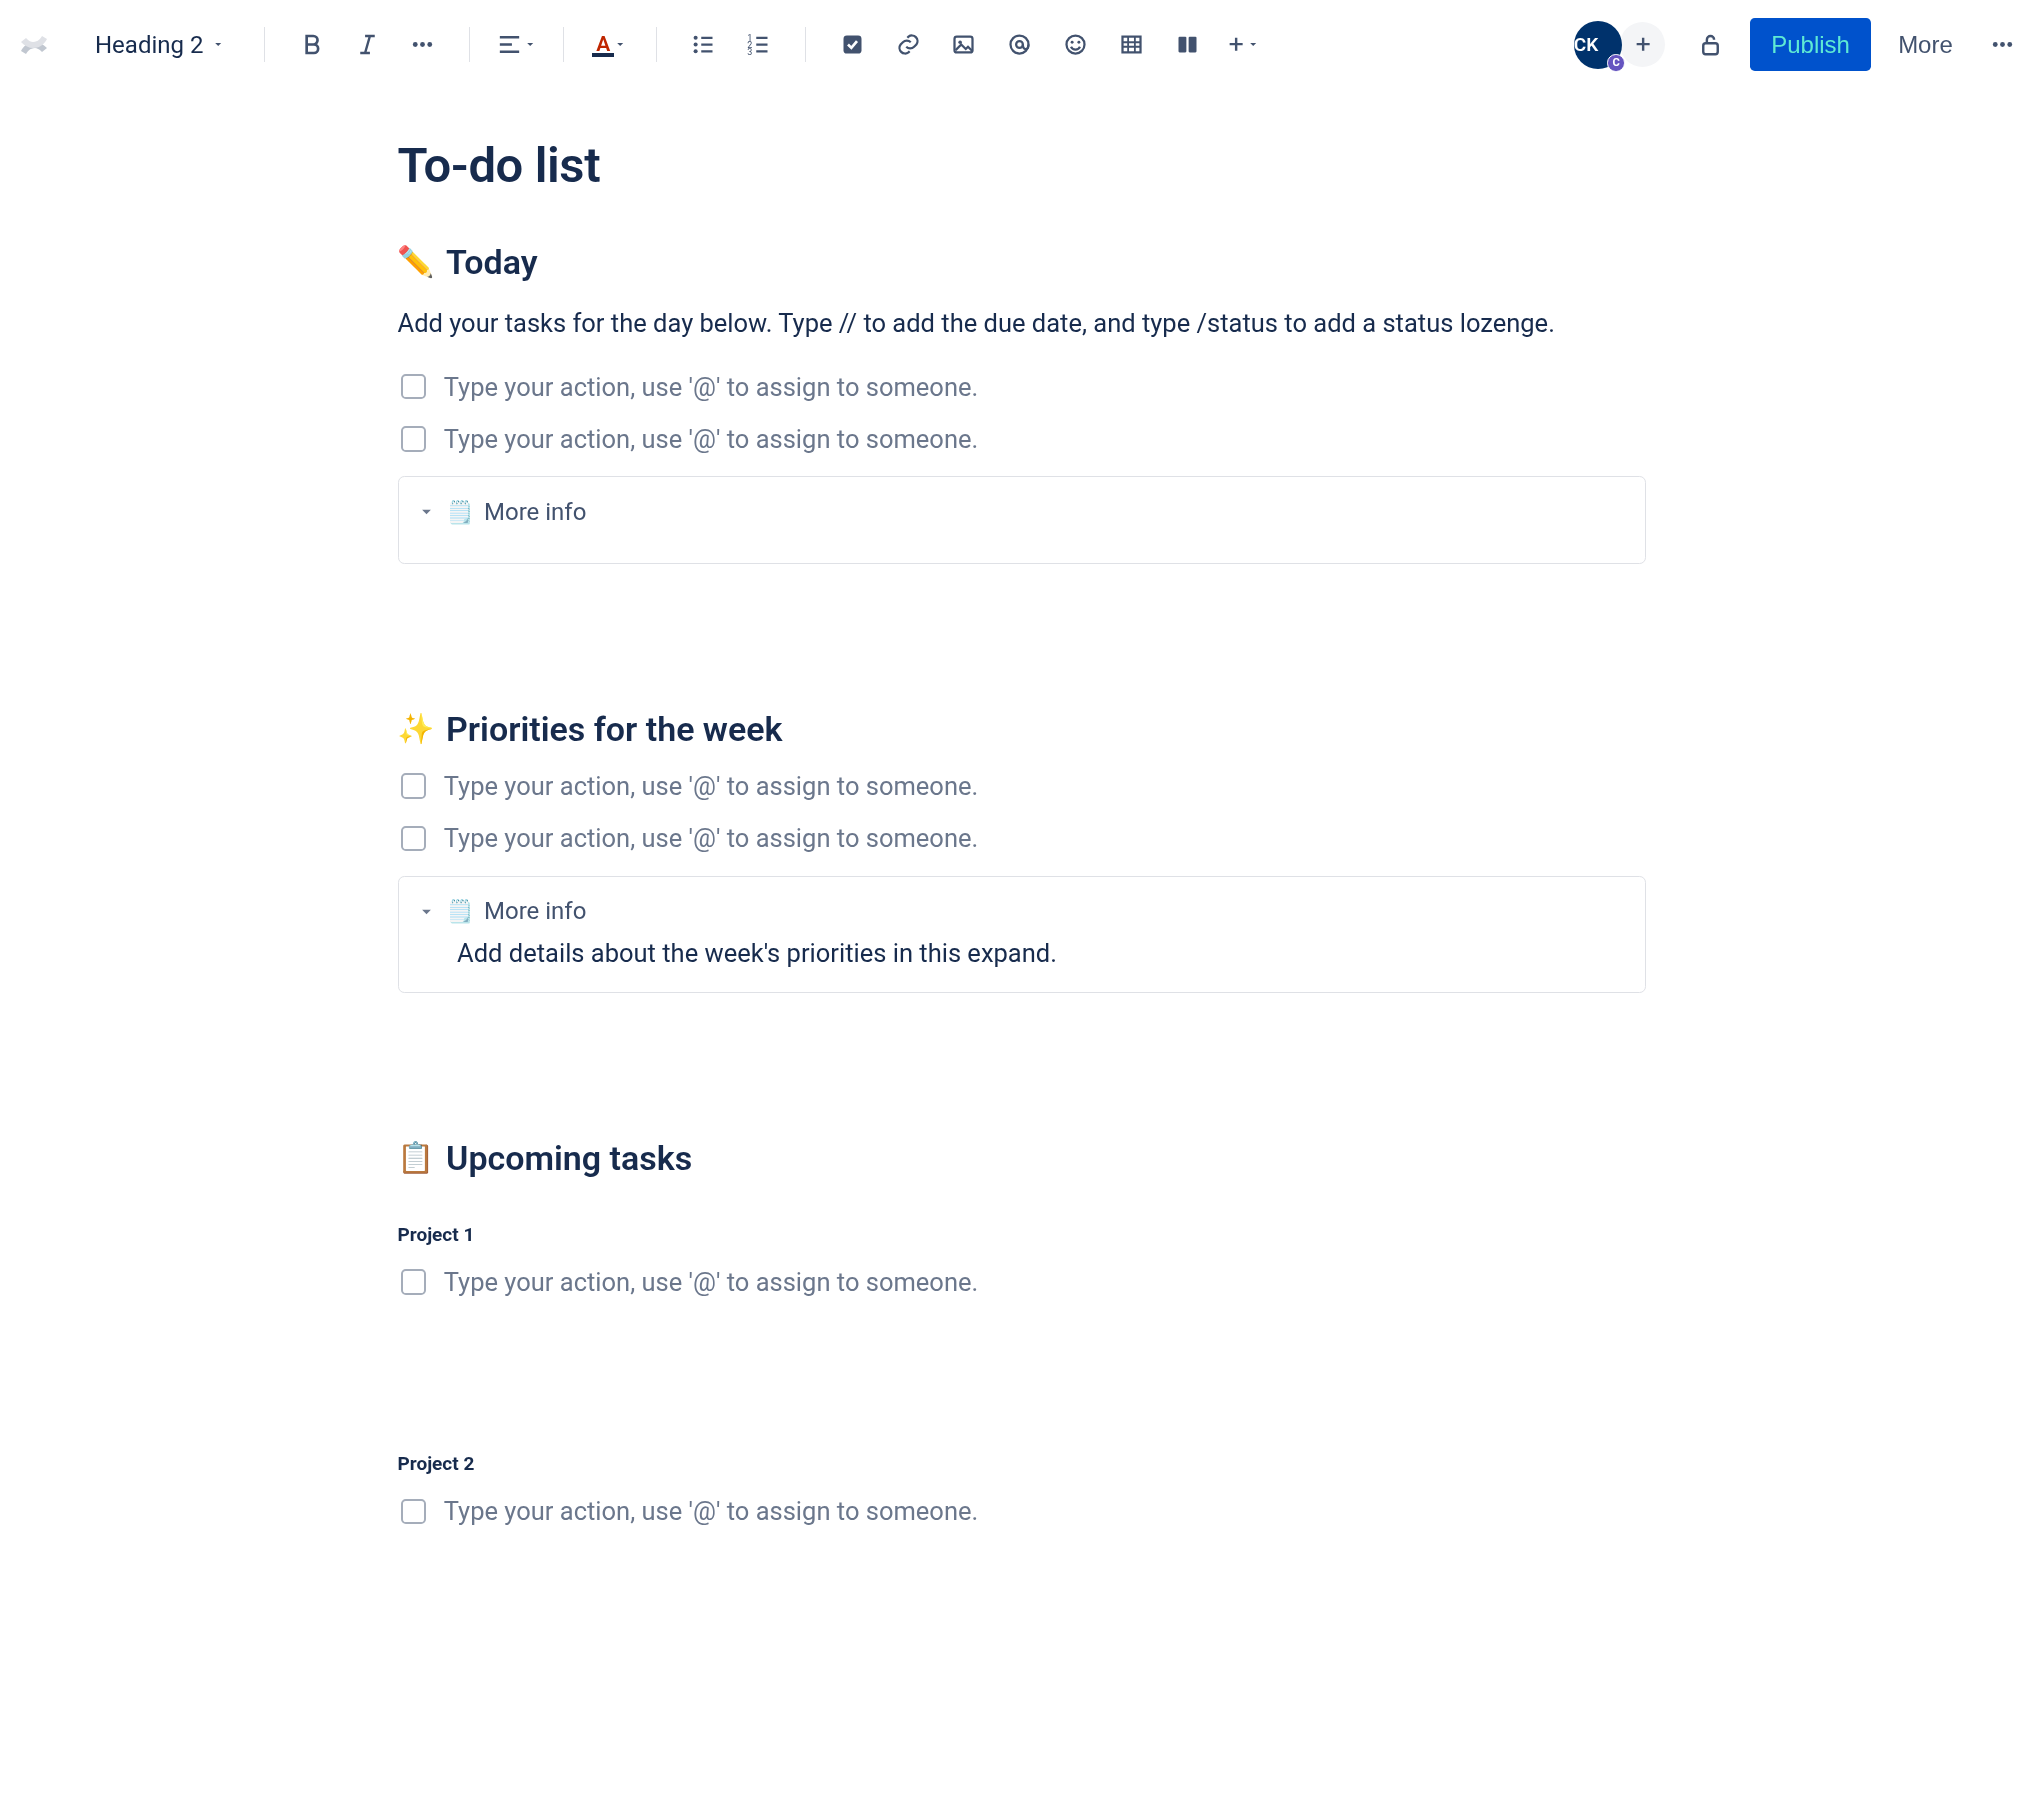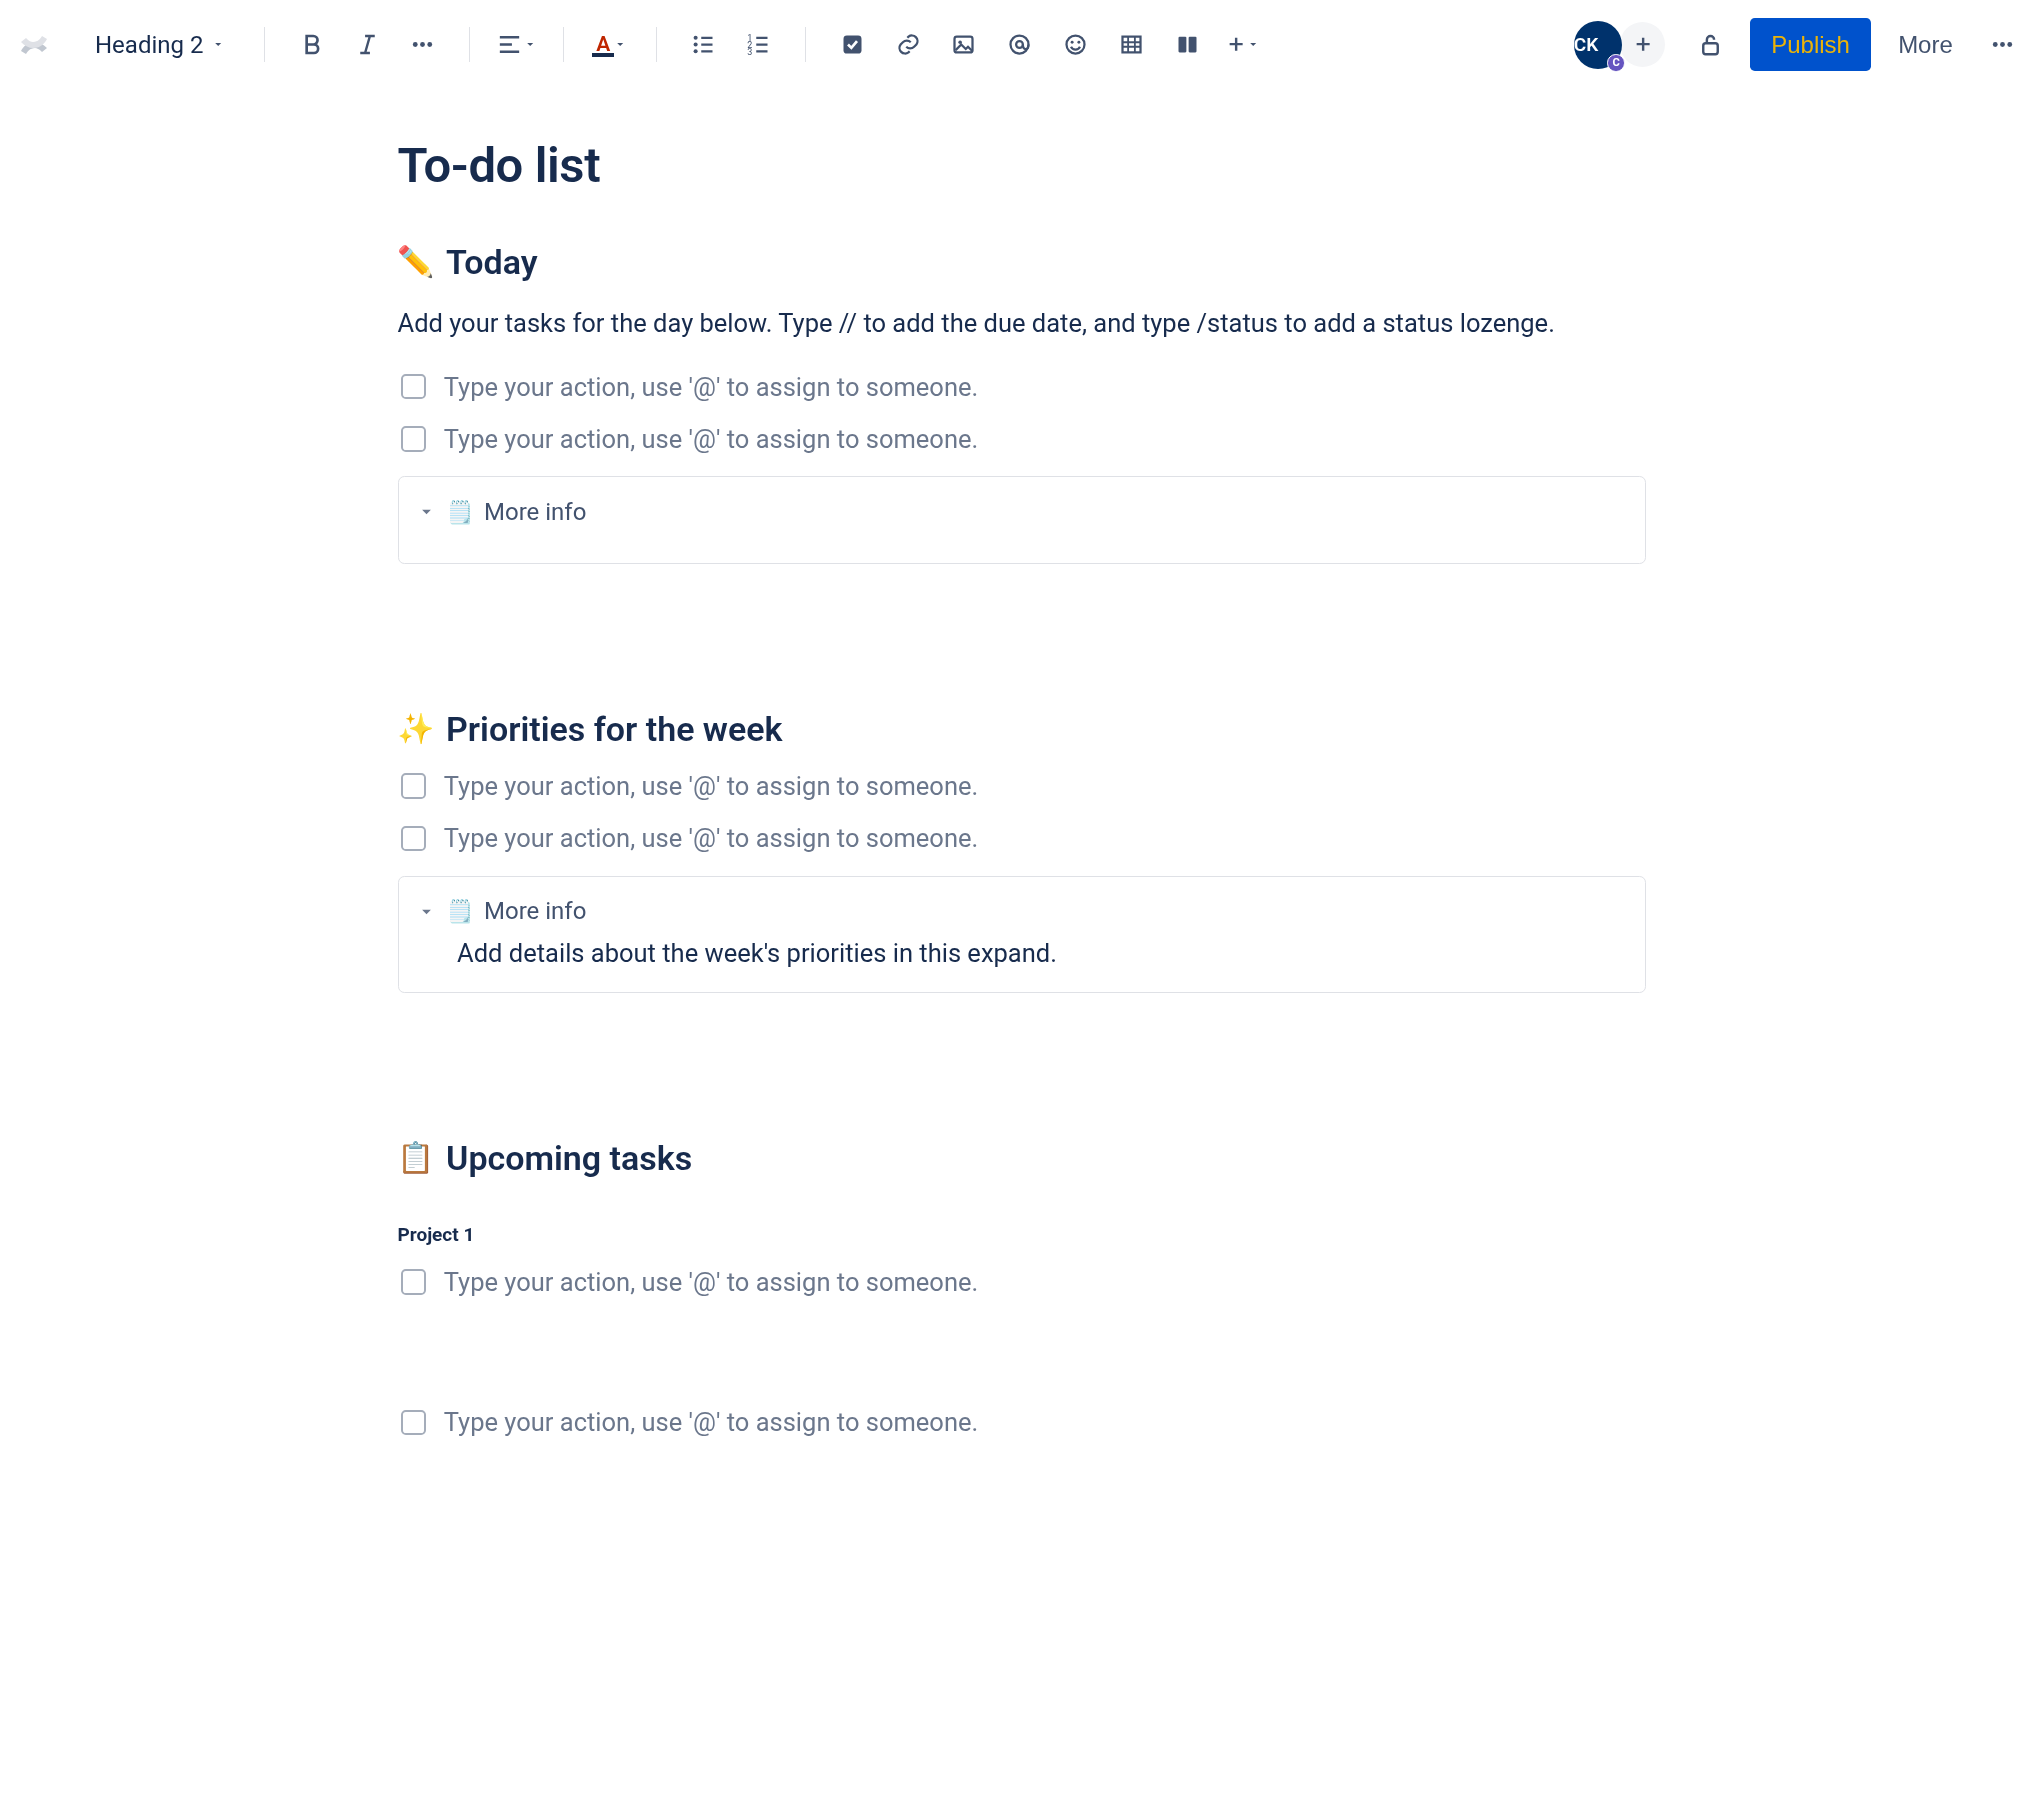--- a/index.html
+++ b/index.html
@@ -16,21 +16,21 @@
 .tbtn svg { width:29px; height:29px; fill:currentColor; }
 .tbtn.small svg { width:27px; height:27px; }
 .tbtn .chev-sm { width:14.4px; height:14.4px; fill:#42526e; margin-left:-1.6px; }
 .avatar-wrap { position:relative; width:48px; height:48px; margin-right:-11.2px; }
 .avatar { width:48px; height:48px; border-radius:50%; background:#00326c; color:#fff; display:flex; align-items:center; justify-content:flex-start; font-size:19px; font-weight:600; }
 .avatar-badge { position:absolute; right:-3.2px; bottom:-3.2px; width:17.6px; height:17.6px; border-radius:50%; background:#6554c0; color:#fff; font-size:11.2px; font-weight:700; display:flex; align-items:center; justify-content:center; border:1.6px solid #fff; }
 .add-person { width:45px; height:45px; border-radius:50%; background:#f4f5f7; display:flex; align-items:center; justify-content:center; cursor:pointer; color:#42526e; margin-right:12.8px; }
 .add-person svg { width:22.3px; height:22.3px; fill:#42526e; }
 .lock-btn { width:45px; height:45px; display:flex; align-items:center; justify-content:center; cursor:pointer; color:#42526e; margin-right:8px; }
 .lock-btn svg { width:29px; height:29px; fill:#42526e; }
-.primary-btn { background:#0052cc; color:#eab308; border:none; padding:12.8px 21px; border-radius:4.8px; font-size:24px; font-weight:500; cursor:pointer; }
+.primary-btn { background:#0052cc; color:#5eead4; border:none; padding:12.8px 21px; border-radius:4.8px; font-size:24px; font-weight:500; cursor:pointer; }
 .ghost-btn { background:transparent; color:#42526e; border:none; padding:12.8px 17.6px; border-radius:4.8px; font-size:24px; cursor:pointer; }
 .more-btn { width:45px; height:45px; display:flex; align-items:center; justify-content:center; cursor:pointer; color:#42526e; }
 .more-btn svg { width:29px; height:29px; fill:#42526e; }
 .content { max-width:1248px; margin:0 auto; padding:48px 0 96px; }
 .page-title { font-size:49px; font-weight:600; color:#172b4d; margin-bottom:48px; letter-spacing:-0.4px; }
 h2.sec { font-size:34px; font-weight:600; color:#172b4d; display:flex; align-items:center; gap:11.2px; margin-top:32px; margin-bottom:22.3px; }
 .emoji { font-size:30px; line-height:1; }
 .desc { font-size:25.5px; color:#172b4d; margin-bottom:29px; line-height:1.5; }
 .task-row { display:flex; align-items:center; gap:17.6px; margin-bottom:22.3px; padding-left:3.2px; }
 .checkbox { width:25.5px; height:25.5px; border:2.4px solid #a5adba; border-radius:4.8px; flex-shrink:0; cursor:pointer; }
@@ -279,18 +279,19 @@
   </h2>
 
   <h3 class="proj">Project 1</h3>
   <div class="task-row">
     <div class="checkbox"></div>
     <span class="task-ph">Type your action, use '@' to assign to someone.</span>
   </div>
 
   <div style="height:88px;"></div>
 
+  <h3 class="proj">Project 2</h3>
   <div class="task-row">
     <div class="checkbox"></div>
     <span class="task-ph">Type your action, use '@' to assign to someone.</span>
   </div>
 </div>
 
 
 </body></html>

